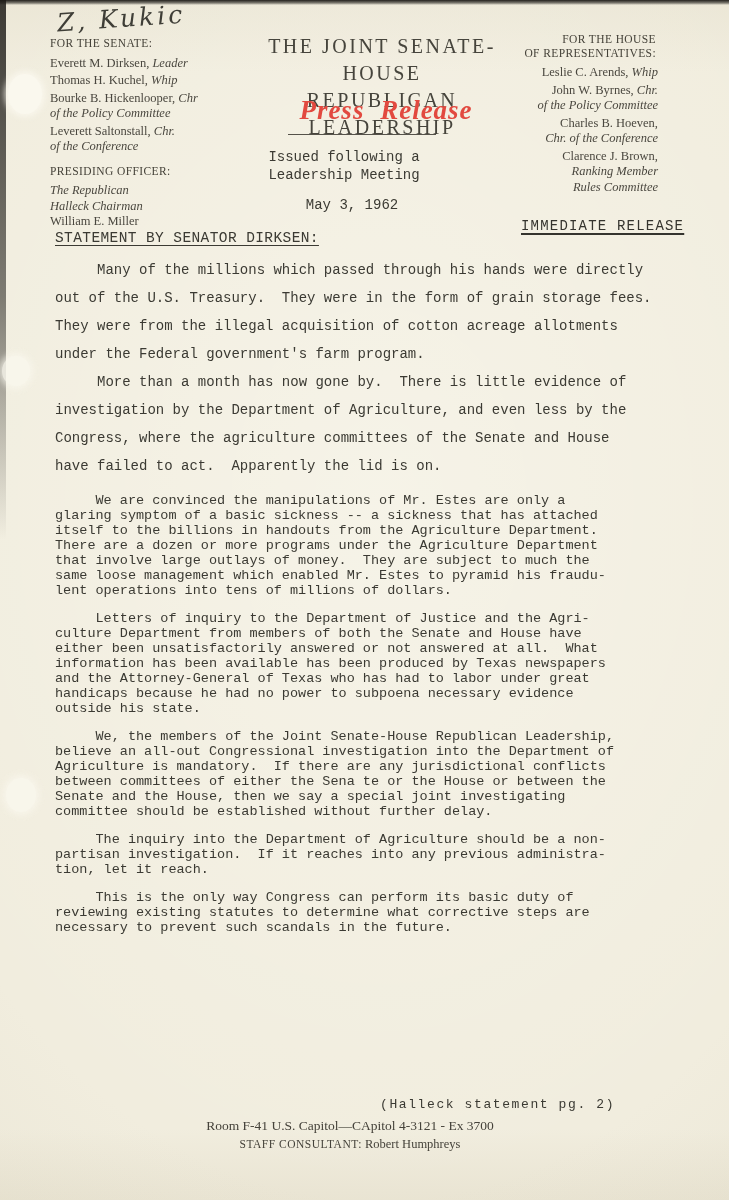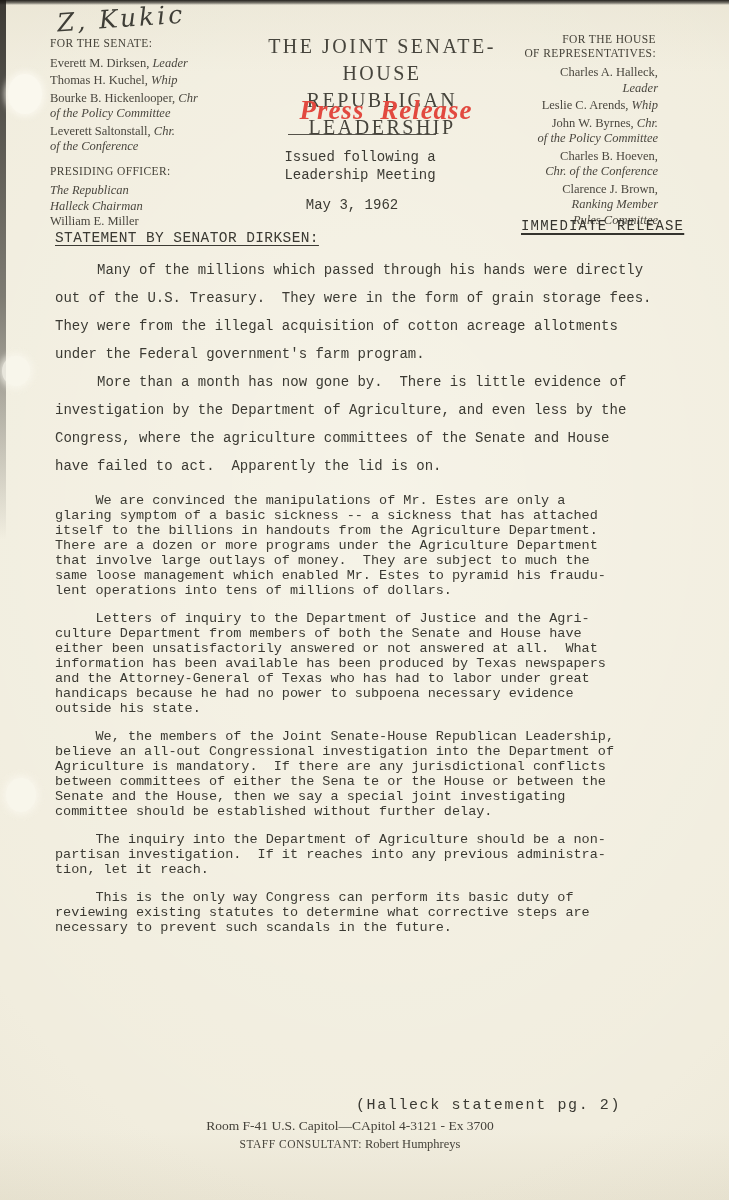--- a/index.html
+++ b/index.html
@@ -52,21 +52,21 @@
   }
   .press-release{
     position:absolute;left:386px;top:95px;transform:translateX(-50%);
     font-size:27px;font-style:italic;font-weight:bold;
     letter-spacing:1px;word-spacing:8px;color:#e2493f;white-space:nowrap;
   }
   .pr-rule{position:absolute;left:362px;top:134px;transform:translateX(-50%);
     width:148px;height:0;border-bottom:1.6px solid #55524a;}
   .mono{font-family:"Liberation Mono", monospace;}
   .issued{
-    position:absolute;left:360px;top:148px;transform:translateX(-50%);
+    position:absolute;left:344px;top:148px;transform:translateX(-50%);
     font-size:14px;line-height:18px;text-align:right;color:#3b3a33;white-space:pre-line;
   }
   .date{
     position:absolute;left:352px;top:197px;transform:translateX(-50%);
     font-size:14px;color:#3b3a33;white-space:nowrap;
   }
   .immediate{
     position:absolute;left:521px;top:218px;
     font-size:14px;letter-spacing:1.2px;color:#35342e;
     text-decoration:underline;text-underline-offset:3px;text-decoration-thickness:1.5px;
@@ -78,22 +78,22 @@
   .stmt-head{
     font-size:14.5px;letter-spacing:0.4px;margin:0 0 10px 0;
     text-decoration:underline;text-underline-offset:3px;text-decoration-thickness:1.3px;
   }
   .para{white-space:pre-wrap;margin:0;}
   .para.ds{font-size:14px;line-height:28px;}
   .para.ss{font-size:13.5px;line-height:15px;margin-top:13px;}
 
   
   .page-note{
-    position:absolute;left:356px;top:1097px;
-    font-size:15px;letter-spacing:1.6px;color:#3b3a33;white-space:nowrap;
+    position:absolute;left:380px;top:1097px;
+    font-size:13px;letter-spacing:1.6px;color:#3b3a33;white-space:nowrap;
   }
   .room-line{
     position:absolute;left:350px;top:1118px;transform:translateX(-50%);
     font-size:13.5px;color:#45423a;white-space:nowrap;
   }
   .staff-line{
     position:absolute;left:350px;top:1137px;transform:translateX(-50%);
     font-size:12.5px;color:#45423a;white-space:nowrap;
   }
   .staff-line .label{font-size:11.5px;letter-spacing:0.5px;}
@@ -142,24 +142,20 @@
 REPUBLICAN LEADERSHIP</div>
   <div class="press-release">Press Release</div>
   <div class="pr-rule"></div>
   <div class="issued mono">Issued following a
 Leadership Meeting</div>
   <div class="date mono">May 3, 1962</div>
 
   <div class="col house-col">
     <div class="colhead">FOR THE HOUSE
 OF REPRESENTATIVES:</div>
-    <div class="member">
-      <div>Charles A. Halleck,</div>
-      <div class="it">Leader</div>
-    </div>
     <div class="member">
       <span>Leslie C. Arends,</span>
       <span class="it">Whip</span>
     </div>
     <div class="member">
       <span>John W. Byrnes,</span>
       <span class="it">Chr.</span>
       <div class="it">of the Policy Committee</div>
     </div>
     <div class="member">

